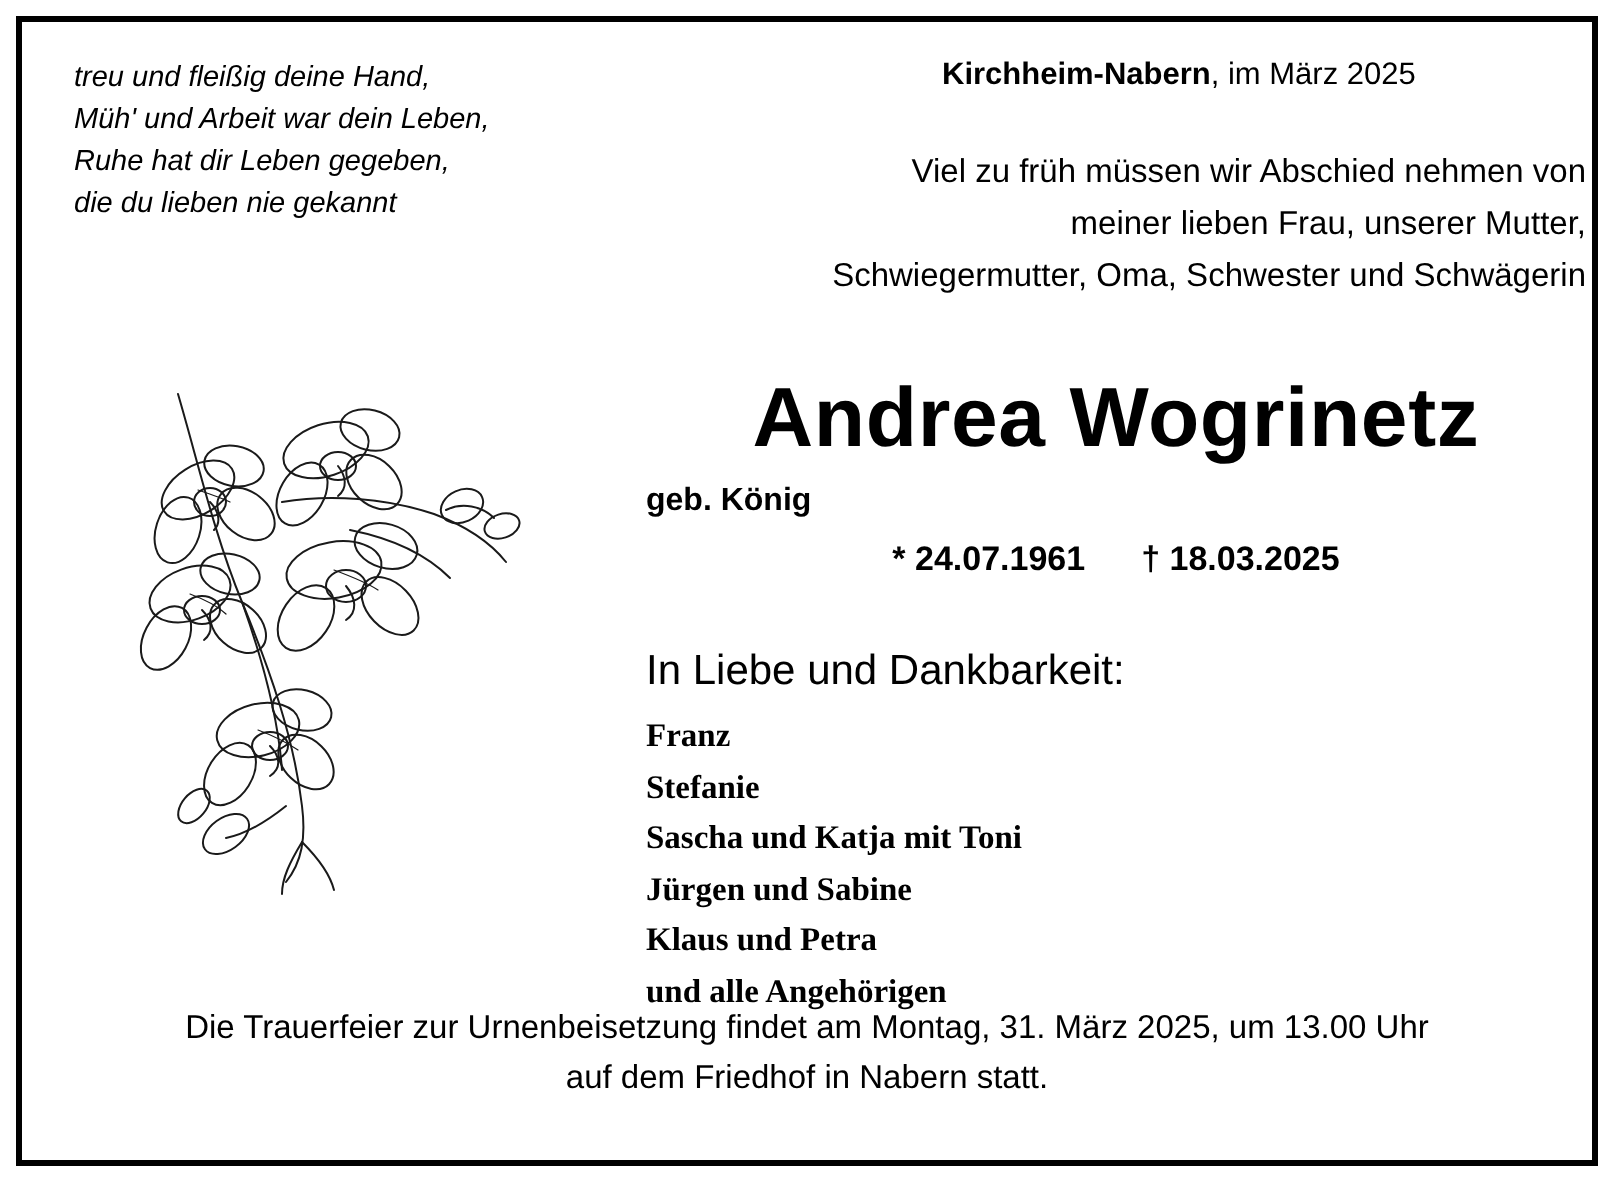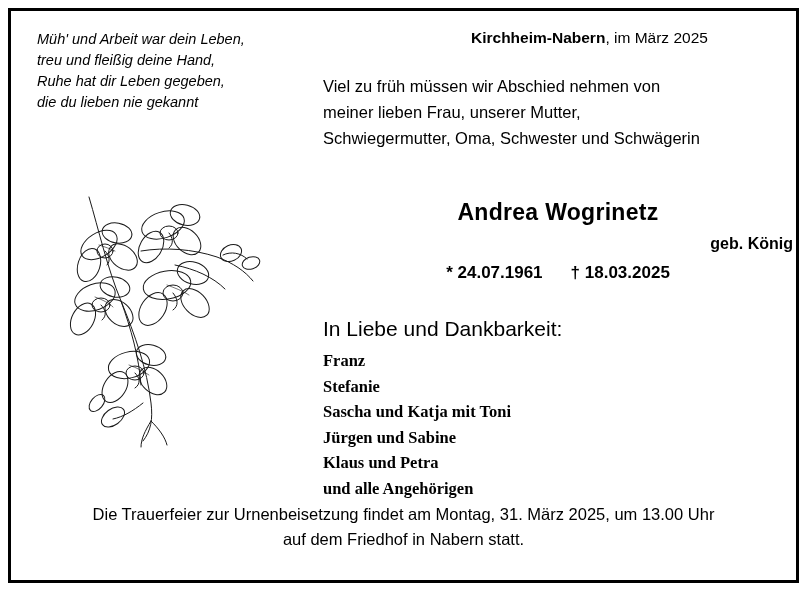--- a/index.html
+++ b/index.html
@@ -62,32 +62,33 @@
   
   .main-col {
     position: absolute;
     left: 312px;
     top: 62px;
     width: 470px;
   }
   .intro {
     font-size: 16.5px;
     line-height: 26px;
+    text-align: right;
   }
   .intro div { display: block; }
 
   .name {
     text-align: center;
-    font-size: 23px;
-    font-weight: bold;
-    margin-top: 48px;
+    font-size: 42px;
+    font-weight: bold;
+    margin-top: 34px;
     letter-spacing: 0.3px;
   }
   .maiden {
-    text-align: right;
+    text-align: left;
     font-size: 16px;
     font-weight: bold;
     margin-top: 9px;
   }
   .dates {
     text-align: center;
     font-size: 17px;
     font-weight: bold;
     margin-top: 10px;
   }
@@ -128,22 +129,22 @@
   .orchid svg { display: block; }
 </style>
 </head>
 <body>
 
 <div class="page">
   <div class="border-frame"></div>
   <div class="inner">
 
     <div class="verse">
+      <div>treu und fleißig deine Hand,</div>
       <div>Müh' und Arbeit war dein Leben,</div>
-      <div>treu und fleißig deine Hand,</div>
       <div>Ruhe hat dir Leben gegeben,</div>
       <div>die du lieben nie gekannt</div>
     </div>
 
     <div class="place-date">
       <span class="place">Kirchheim-Nabern</span><span>, im März 2025</span>
     </div>
 
     <div class="orchid">
       <svg width="230" height="260" viewBox="0 0 230 260" fill="none" stroke="#1a1a1a" stroke-width="1" stroke-linecap="round" stroke-linejoin="round">

